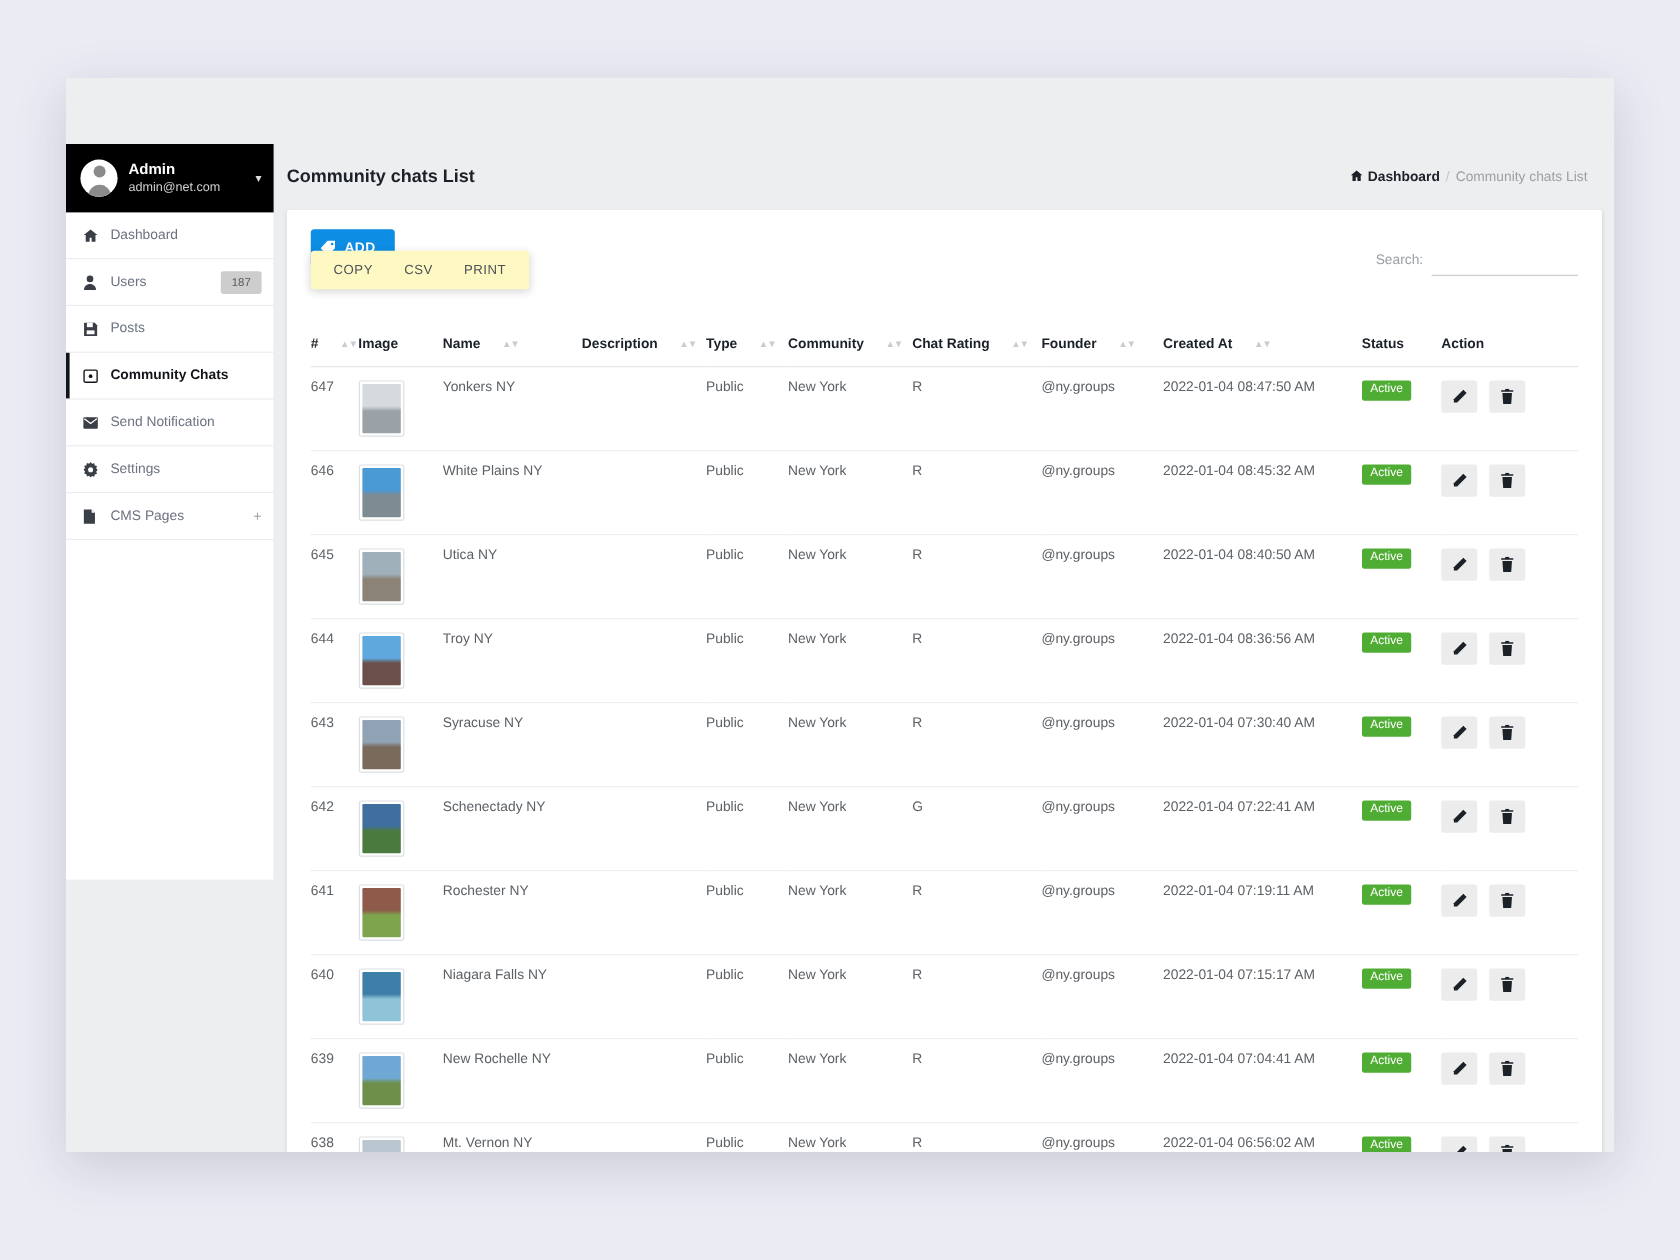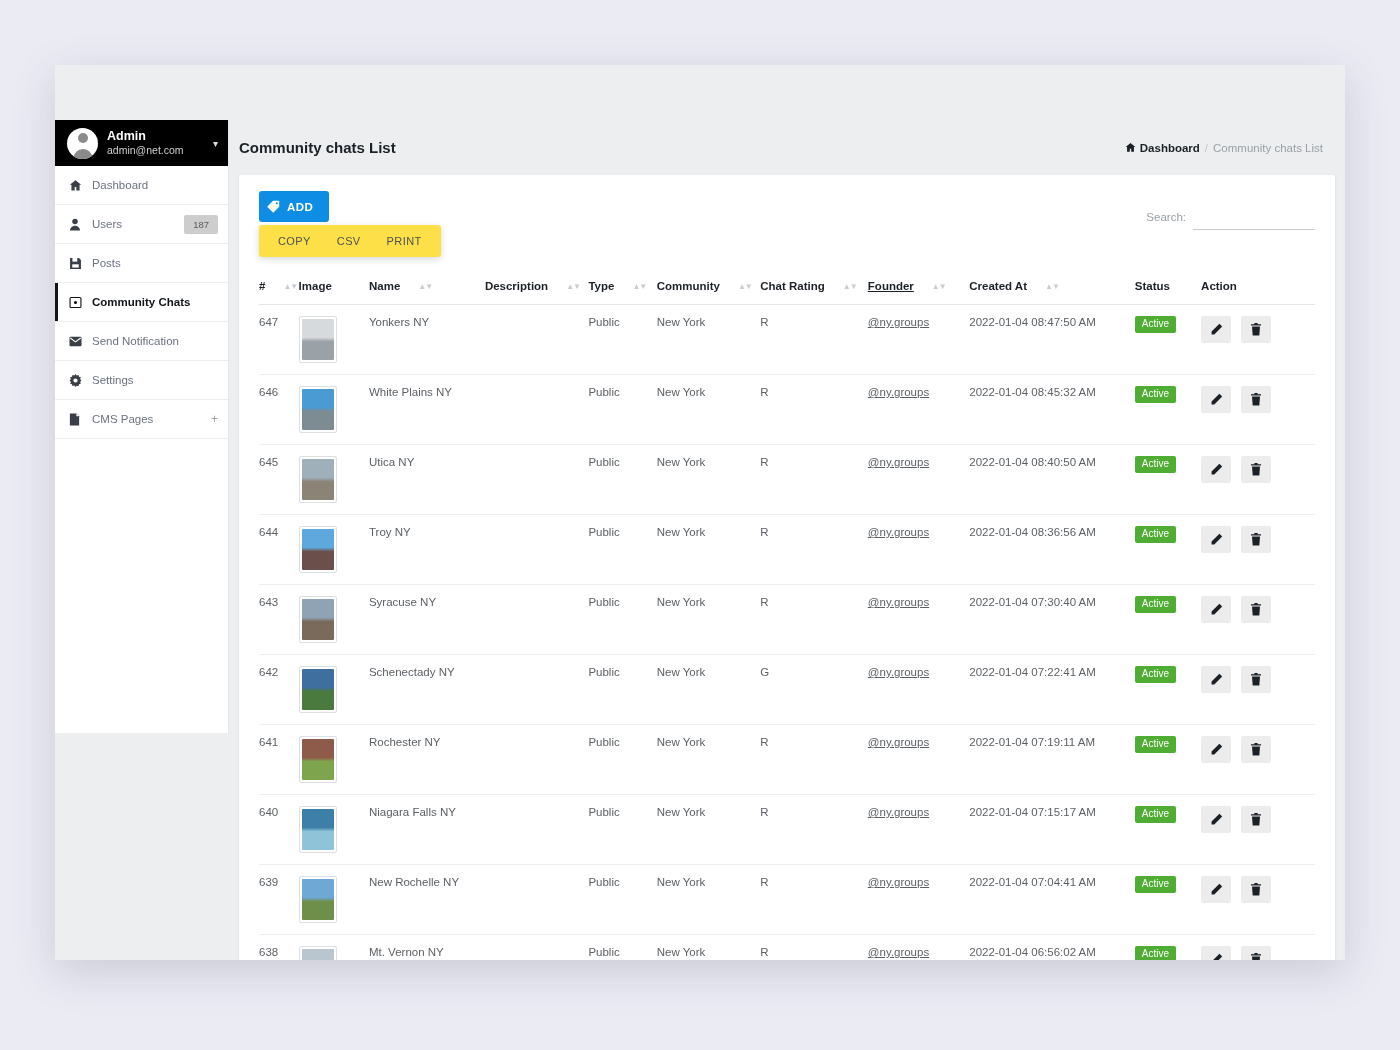--- a/index.html
+++ b/index.html
@@ -46,21 +46,21 @@
   }
 
   
   #sidebar {
     position: absolute; left: 0; top: 55px;
     width: 174px; height: 613px;
     background: #ffffff;
     border-right: 1px solid #e6e6e6;
   }
   #profile {
-    height: 46px; background: #000000;
+    height: 57px; background: #000000;
     display: flex; align-items: center;
     padding: 0 10px 0 12px; cursor: pointer;
   }
   #avatar {
     width: 31px; height: 31px; border-radius: 50%;
     background: #ffffff; flex: none;
     display: flex; align-items: flex-end; justify-content: center;
     overflow: hidden; position: relative;
   }
   #avatar::before {
@@ -126,22 +126,22 @@
   }
 
   #add-btn {
     display: inline-flex; align-items: center; gap: 7px;
     background: #0d8de4; color: #ffffff;
     font-size: 11.5px; font-weight: bold;
     padding: 9px 16px 9px 8px; border-radius: 3px;
     border: none; cursor: pointer; letter-spacing: .4px;
   }
   #export-card {
-    position: absolute; left: 20px; top: 50px;
-    background: #fde047; border-radius: 3px;
+    position: absolute; left: 20px; top: 34px;
+    background: #fef9c3; border-radius: 3px;
     box-shadow: 0 2px 7px rgba(0,0,0,.16);
     display: flex; padding: 5px 8px; gap: 4px;
   }
   .export-btn {
     background: transparent; border: none; cursor: pointer;
     font-size: 11px; color: #4b5158; padding: 5px 11px;
     letter-spacing: .4px;
   }
 
   #search-wrap {
@@ -173,21 +173,21 @@
     padding: 11px 0; border-bottom: 1px solid #eceef0;
     vertical-align: top;
   }
   .col-num   { width: 38px; }
   .col-img   { width: 68px; }
   .col-name  { width: 112px; }
   .col-desc  { width: 100px; }
   .col-type  { width: 66px; }
   .col-comm  { width: 100px; }
   .col-rate  { width: 104px; }
-  .col-found { width: 98px; text-decoration: underline; }
+  .col-found { width: 98px; }
   .col-crat  { width: 160px; }
   .col-stat  { width: 64px; }
   .col-act   { width: 110px; }
 
   .thumb {
     width: 38px; height: 47px; border: 1px solid #dcdfe3;
     border-radius: 2px; padding: 2px; background: #ffffff;
     display: block;
   }
   .thumb-inner { width: 100%; height: 100%; border-radius: 1px; }

